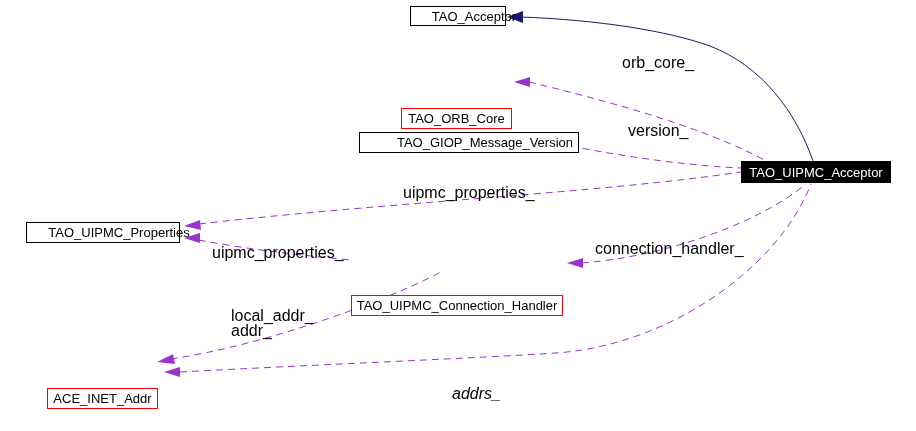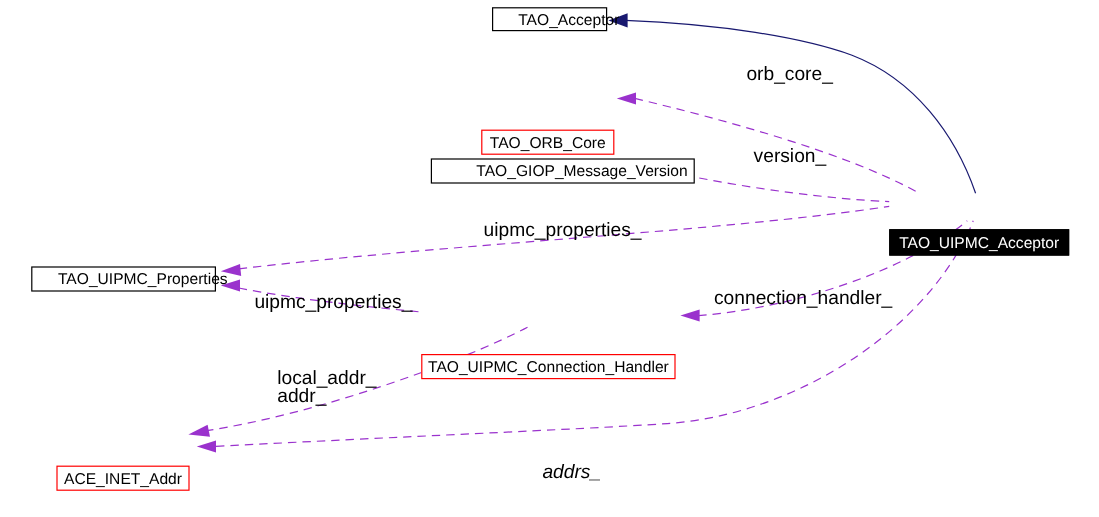--- a/index.html
+++ b/index.html
@@ -86,21 +86,21 @@
   <div class="class-box border-red" style="left:401px; top:64px; width:111px; height:21px;">TAO_ORB_Core</div>
 
   <div class="class-box border-black" style="left:359px; top:132px; width:220px; height:21px;">TAO_GIOP_Message_Version</div>
 
   <div class="class-box border-black" style="left:26px; top:222px; width:154px; height:21px;">TAO_UIPMC_Properties</div>
 
   <div class="class-box border-red" style="left:351px; top:251px; width:212px; height:21px;">TAO_UIPMC_Connection_Handler</div>
 
   <div class="class-box border-red" style="left:47px; top:344px; width:111px; height:21px;text-align:center;">ACE_INET_Addr</div>
 
-  <div class="class-box main-box" style="left:741px; top:161px; width:150px; height:22px;margin-top:30px;">TAO_UIPMC_Acceptor</div>
+  <div class="class-box main-box" style="left:741px; top:161px; width:150px; height:22px;">TAO_UIPMC_Acceptor</div>
 
   <div class="edge-label" style="left:622px; top:55px;">orb_core_</div>
 
   <div class="edge-label" style="left:628px; top:123px;">version_</div>
 
   <div class="edge-label" style="left:403px; top:185px;">uipmc_properties_</div>
 
   <div class="edge-label" style="left:212px; top:245px;">uipmc_properties_</div>
 
   <div class="edge-label" style="left:595px; top:241px;">connection_handler_</div>

